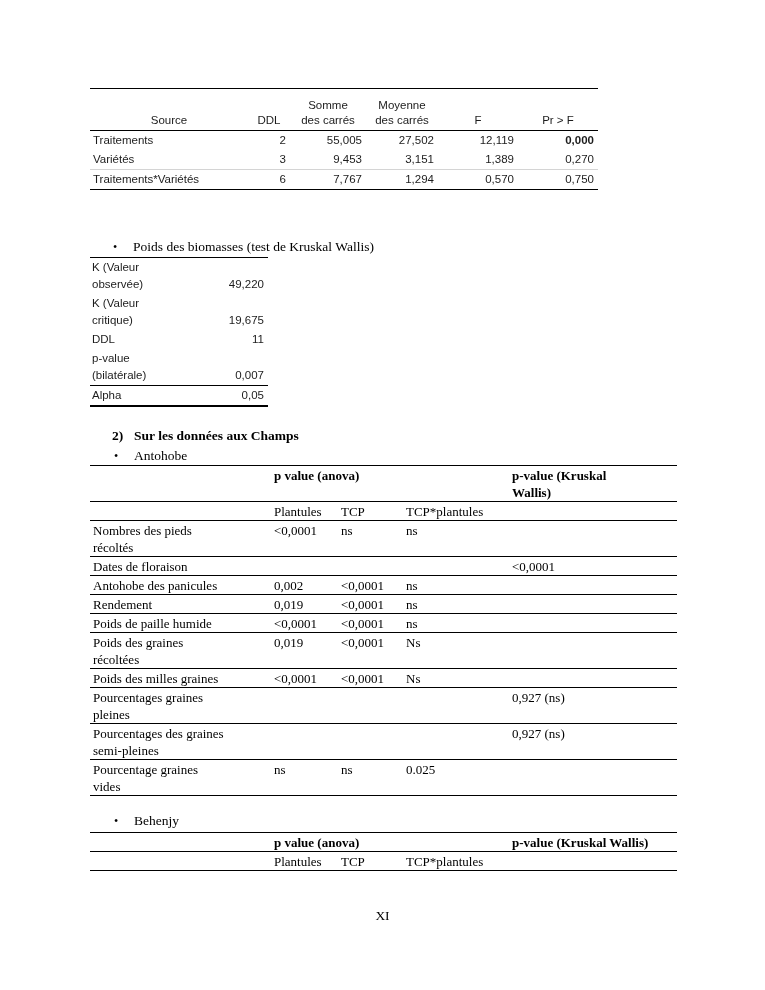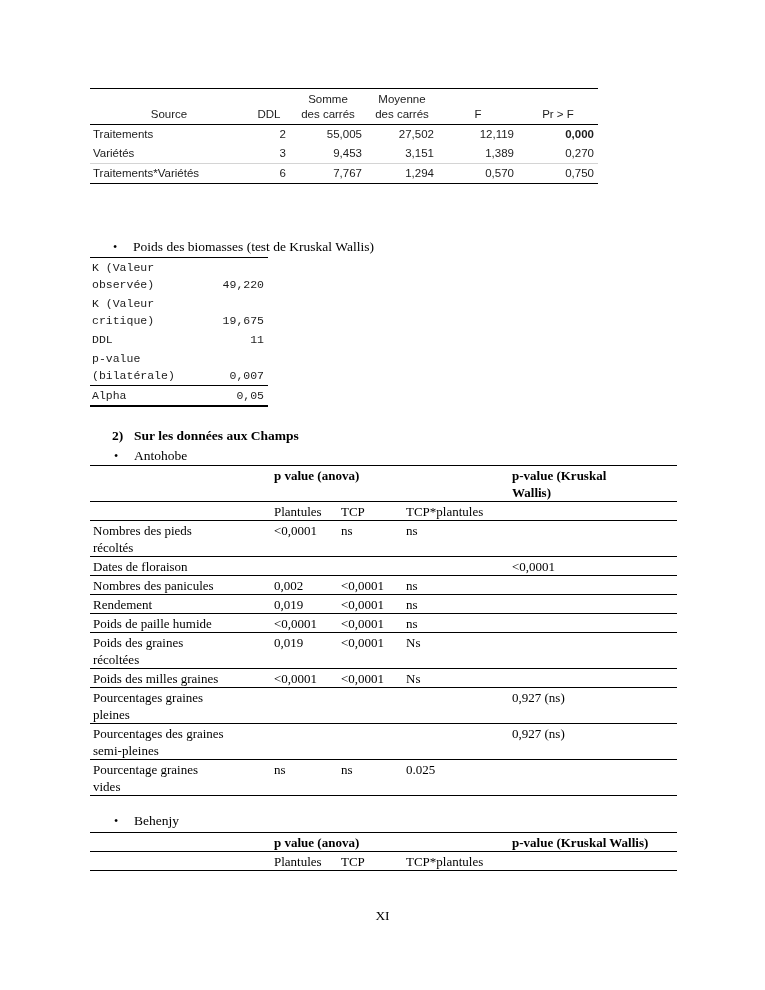--- a/index.html
+++ b/index.html
@@ -13,34 +13,34 @@
   table{border-collapse:collapse;table-layout:fixed;}
   td,th{padding:0;vertical-align:top;white-space:pre-line;overflow:hidden;}
 
   
   .anova{
     left:90px;top:88px;width:508px;
     font-family:"Liberation Sans", sans-serif;font-size:11.5px;color:#1c1c1c;
     border-top:1.5px solid #000;border-bottom:1.5px solid #000;
   }
   .anova th{font-weight:normal;vertical-align:bottom;text-align:center;
-    line-height:15px;padding:3px 4px 2px 4px;border-bottom:1.5px solid #000;}
+    line-height:15px;padding:9px 4px 2px 4px;border-bottom:1.5px solid #000;}
   .anova td{line-height:19px;padding:0 4px;}
   .anova .lbl{text-align:left;padding-left:3px;}
   .anova .num{text-align:right;}
   .anova tr.faint td{border-top:1px solid #d4d4d4;margin-left:36px;}
   .anova .bold{font-weight:bold;}
 
   
   .bullet-line{display:flex;align-items:baseline;font-size:13.5px;}
   .bullet-line .dot{width:20px;font-size:12px;}
   .biomass-bullet{left:113px;top:239px;}
   .kw{
     left:90px;top:257px;width:178px;
-    font-family:Liberation Mono, monospace;font-size:11.5px;color:#1c1c1c;
+    font-family:Liberation Sans, sans-serif;font-size:11.5px;color:#1c1c1c;
     border-top:1px solid #000;border-bottom:2px solid #000;
   }
   .kw td{line-height:17px;padding:1px 0;}
   .kw .lbl{width:115px;text-align:left;padding-left:2px;}
   .kw .val{text-align:right;vertical-align:bottom;padding-right:4px;}
   .kw tr.alpha td{border-top:1px solid #000;}
 
   
   .section2{left:112px;top:428px;font-size:13.5px;font-weight:bold;display:flex;}
   .section2 .num{width:22px;}
@@ -189,21 +189,21 @@
       <td></td>
     </tr>
     <tr>
       <td class="rowlbl">Dates de floraison</td>
       <td></td>
       <td></td>
       <td></td>
       <td>&lt;0,0001</td>
     </tr>
     <tr>
-      <td class="rowlbl">Nombres des panicules</td>
+      <td class="rowlbl">Antohobe des panicules</td>
       <td>0,002</td>
       <td>&lt;0,0001</td>
       <td>ns</td>
       <td></td>
     </tr>
     <tr>
       <td class="rowlbl">Rendement</td>
       <td>0,019</td>
       <td>&lt;0,0001</td>
       <td>ns</td>

